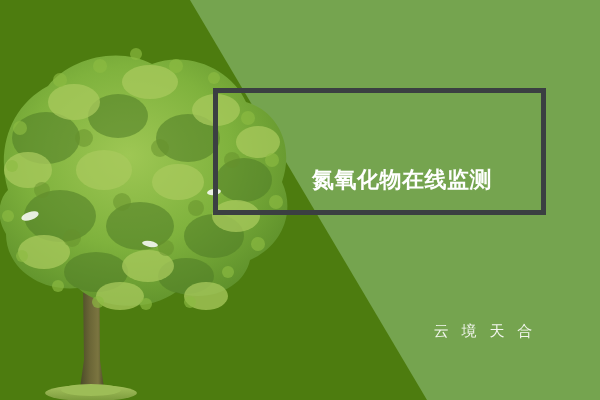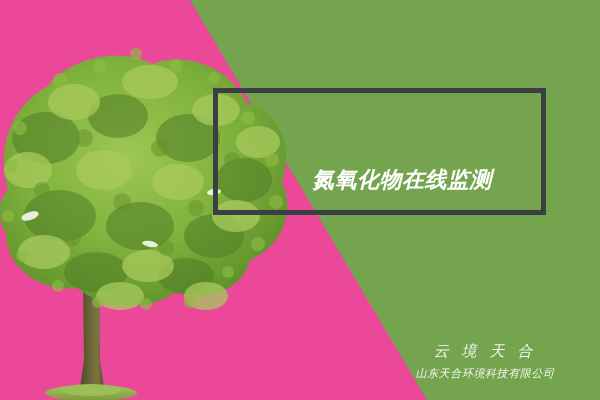--- a/index.html
+++ b/index.html
@@ -5,23 +5,22 @@
   html, body {
     margin: 0;
     padding: 0;
     background: #ffffff;
   }
   #slide {
     position: relative;
     width: 600px;
     height: 400px;
     overflow: hidden;
-    background: #ec4899;
+    background: #4d7c0f;
     font-family: "DejaVu Sans", "Liberation Sans", sans-serif;
-    font-style: italic;
   }
 
   
   .green-panel {
     position: absolute;
     left: 0; top: 0;
     width: 600px; height: 400px;
     background: #75a44f;
     clip-path: polygon(190px 0px, 600px 0px, 600px 400px, 427px 400px);
   }
@@ -59,21 +58,21 @@
     left: 0;
     top: 20px;
     width: 300px;
     height: 380px;
   }
 
   
   .brand {
     position: absolute;
     left: 380px;
-    top: 340px;
+    top: 320px;
     width: 210px;
     text-align: center;
     color: #ffffff;
   }
   .brand-name {
     font-size: 15px;
     letter-spacing: 4px;
     line-height: 22px;
     color: #f2f6ee;
   }
@@ -197,16 +196,15 @@
   </div>
 
   <div class="title-box"></div>
 
   <div class="title-text">
     <span class="title-line">氮氧化物在线监测</span>
   </div>
 
   <div class="brand">
     <div class="brand-name">云 境 天 合</div>
-    <div class="brand-company">山东天合环境科技有限公司</div>
   </div>
 
 </div>
 
 </body></html>

